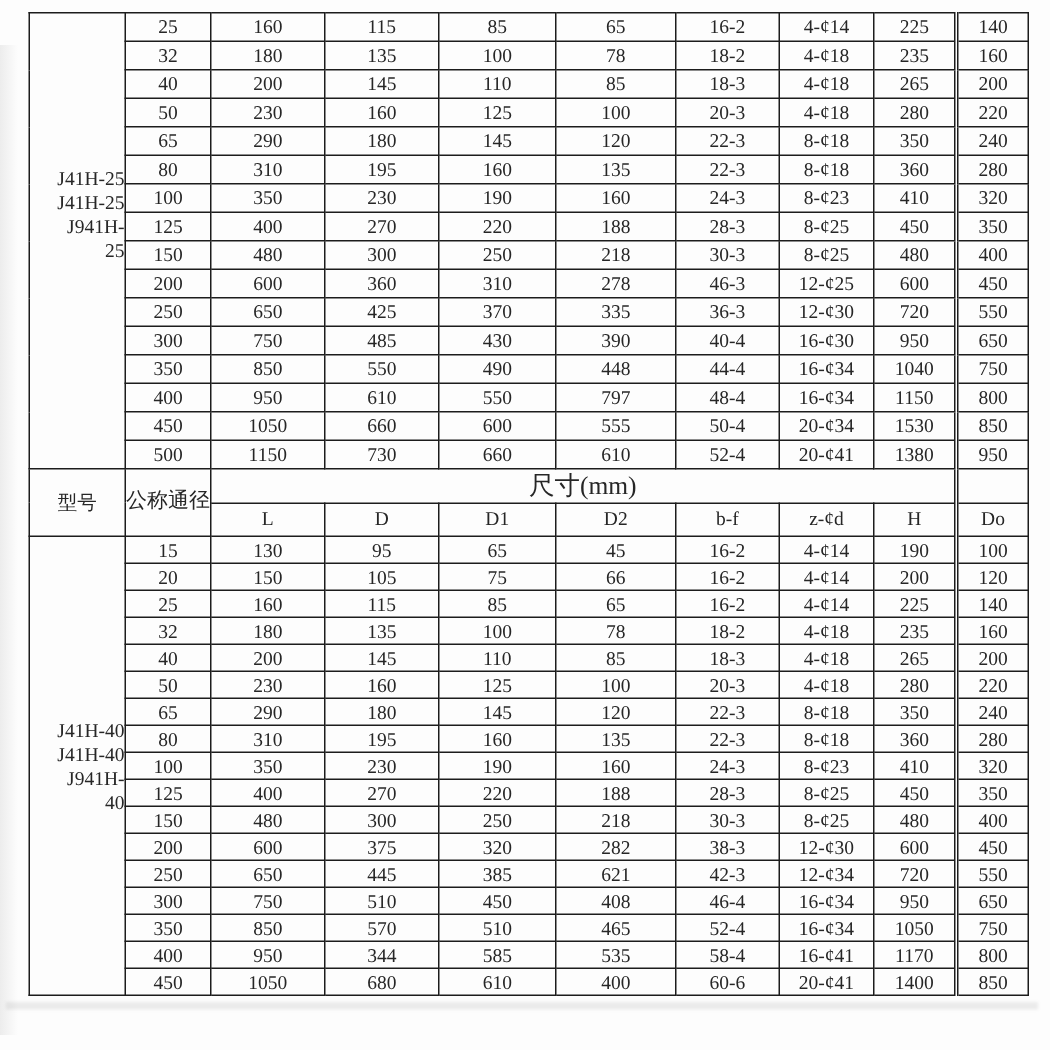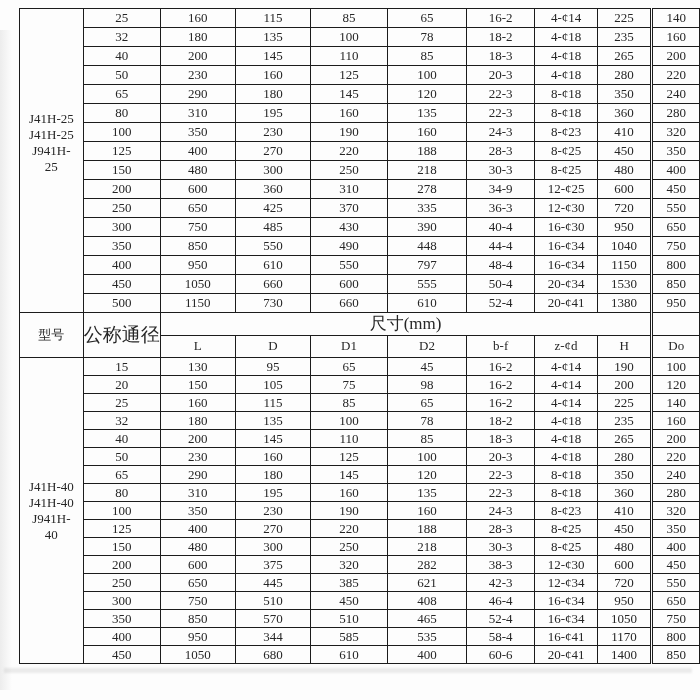--- a/index.html
+++ b/index.html
@@ -17,26 +17,26 @@
   .spec td{
     border:1px solid #1c1c1c; text-align:center; vertical-align:middle;
     font-size:13px; color:#262626; padding:0; line-height:1.05;
     white-space:nowrap; overflow:hidden;
   }
   tr.s1{ height:19px; }
   tr.s2{ height:18px; }
   tr.h1{ height:22px;margin-top:28px; }
   tr.h2{ height:22px; }
   td.do-col{ border-left:3px double #1c1c1c; }
-  td.model-cell{ font-size:13px; }
+  td.model-cell{ font-size:13px;text-align:right; }
   td.model-cell .mlines div{ line-height:16px; }
   td.model-cell.shift-up .mlines{ transform:translateY(-18px); }
   td.dn-head .clip{
     display:flex; justify-content:center; align-items:center;
-    overflow:hidden; width:100%; height:44px; font-size:19px;
+    overflow:hidden; width:100%; height:44px; font-size:14px;
   }
   td.size-head{ font-size:17px; }
   td.col-head{ font-size:13px; }
 </style>
 </head>
 <body>
 
 <div class="page">
   <div class="smudge-left"></div>
   <div class="smudge-bottom"></div>
@@ -161,21 +161,21 @@
           <td>8-¢25</td>
           <td>480</td>
           <td class="do-col">400</td>
         </tr>
         <tr class="s1">
           <td>200</td>
           <td>600</td>
           <td>360</td>
           <td>310</td>
           <td>278</td>
-          <td>34-9</td>
+          <td>46-3</td>
           <td>12-¢25</td>
           <td>600</td>
           <td class="do-col">450</td>
         </tr>
         <tr class="s1">
           <td>250</td>
           <td>650</td>
           <td>425</td>
           <td>370</td>
           <td>335</td>
@@ -274,21 +274,21 @@
           <td>16-2</td>
           <td>4-¢14</td>
           <td>190</td>
           <td class="do-col">100</td>
         </tr>
         <tr class="s2">
           <td>20</td>
           <td>150</td>
           <td>105</td>
           <td>75</td>
-          <td>98</td>
+          <td>66</td>
           <td>16-2</td>
           <td>4-¢14</td>
           <td>200</td>
           <td class="do-col">120</td>
         </tr>
         <tr class="s2">
           <td>25</td>
           <td>160</td>
           <td>115</td>
           <td>85</td>

